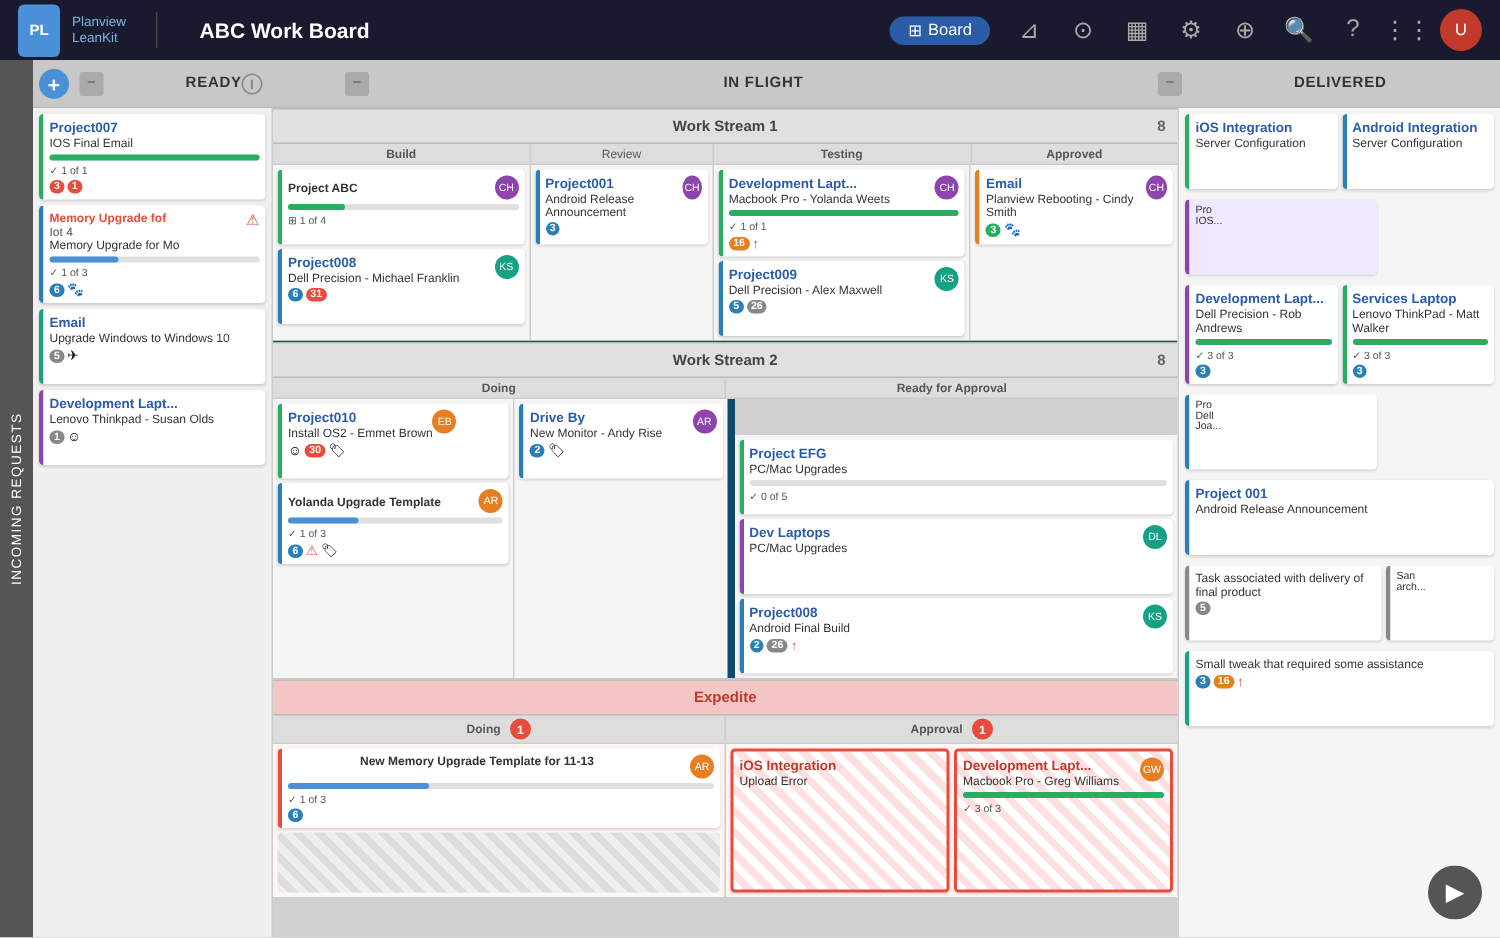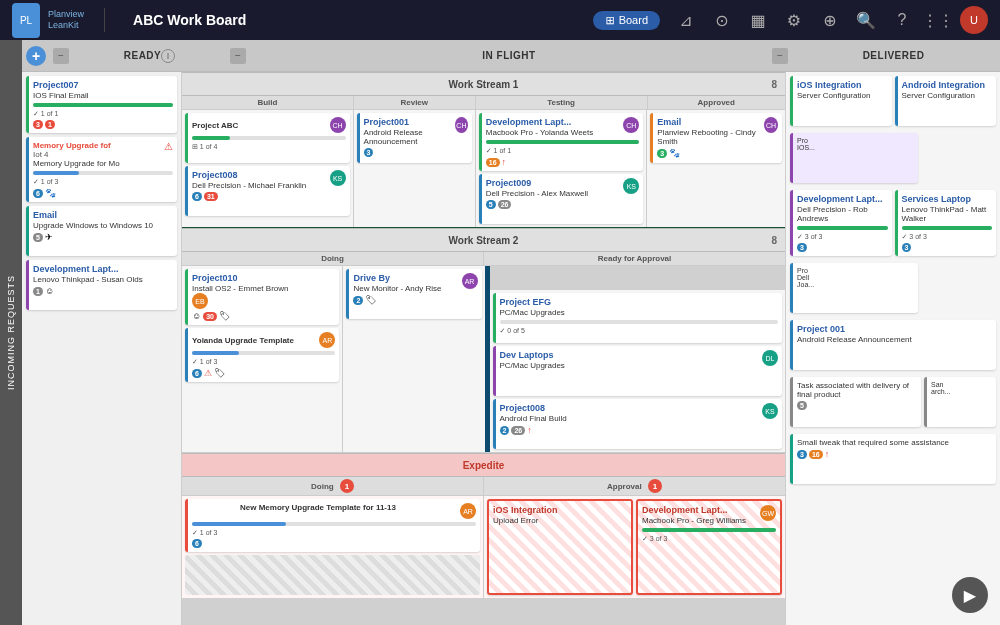--- a/index.html
+++ b/index.html
@@ -5,21 +5,21 @@
     * { box-sizing: border-box; margin: 0; padding: 0; font-family: Arial, sans-serif; }
     body { width: 1000px; height: 625px; overflow: hidden; background: #e8e8e8; }
 
     
     .top-nav {
       display: flex; align-items: center; background: #1a1a2e; height: 40px;
       padding: 0 12px; gap: 12px;
     }
     .logo-area { display: flex; align-items: center; gap: 8px; }
     .logo-icon { width: 28px; height: 35px; background: #4a90d9; border-radius: 4px;
-      display: flex; align-items: center; justify-content: center; color: white; font-size: 10px; font-weight: normal; }
+      display: flex; align-items: center; justify-content: center; color: white; font-size: 10px; font-weight: bold; }
     .logo-text { color: #7ab3e0; font-size: 11px; }
     .board-title { color: white; font-size: 14px; font-weight: bold; margin-left: 8px; }
     .nav-spacer { flex: 1; }
     .nav-icons { display: flex; gap: 8px; align-items: center; }
     .nav-icon { color: #aaa; font-size: 16px; cursor: pointer; width: 28px; height: 28px;
       display: flex; align-items: center; justify-content: center; border-radius: 50%; }
     .nav-tab-active { background: #2a5ca8; border-radius: 14px; padding: 3px 12px;
       color: white; font-size: 11px; display: flex; align-items: center; gap: 4px; }
     .avatar { width: 28px; height: 28px; border-radius: 50%; background: #c0392b;
       display: flex; align-items: center; justify-content: center; color: white; font-size: 11px; }
@@ -224,21 +224,21 @@
         <div class="stream-area">
 
           <div>
             <div class="stream-header">
               <span>Work Stream 1</span>
               <span class="stream-count">8</span>
             </div>
 
             <div style="display:flex;background:#ddd;border-bottom:1px solid #ccc;">
               <div style="flex:1;text-align:center;font-size:8px;padding:2px;border-right:1px solid #ccc;font-weight:600;color:#555;">Build</div>
-              <div style="flex:0.7;text-align:center;font-size:8px;padding:2px;border-right:1px solid #ccc;font-weight:700;color:#555;">Review</div>
+              <div style="flex:0.7;text-align:center;font-size:8px;padding:2px;border-right:1px solid #ccc;font-weight:400;color:#555;">Review</div>
               <div style="flex:1;text-align:center;font-size:8px;padding:2px;border-right:1px solid #ccc;font-weight:600;color:#555;">Testing</div>
               <div style="flex:0.8;text-align:center;font-size:8px;padding:2px;font-weight:600;color:#555;">Approved</div>
             </div>
 
             <div style="display:flex;border-bottom:1px solid #14532d;">
 
               <div style="flex:1;border-right:1px solid #ccc;padding:3px;background:#f5f5f5;">
                 <div class="card green">
                   <div style="display:flex;justify-content:space-between;align-items:center;">
                     <div class="card-name" style="font-weight:bold;">Project ABC</div>
@@ -338,21 +338,21 @@
 
             <div style="display:flex;background:#ddd;border-bottom:1px solid #ccc;">
               <div style="flex:1.5;text-align:center;font-size:8px;padding:2px;border-right:1px solid #ccc;font-weight:600;color:#555;">Doing</div>
               <div style="flex:1.5;text-align:center;font-size:8px;padding:2px;font-weight:600;color:#555;">Ready for Approval</div>
             </div>
 
             <div style="display:flex;border-bottom:1px solid #ccc;">
 
               <div style="flex:0.8;border-right:1px solid #ccc;padding:3px;background:#f5f5f5;">
                 <div class="card green">
-                  <div style="display:flex;justify-content:center;flex-direction:column;">
+                  <div style="display:flex;justify-content:flex-start;">
                     <div>
                       <div class="card-title">Project010</div>
                       <div class="card-name">Install OS2 - Emmet Brown</div>
                     </div>
                     <div class="small-avatar orange">EB</div>
                   </div>
                   <div class="card-footer">
                     <span>☺</span>
                     <span class="badge red-b">30</span>
                     <span>🏷</span>

